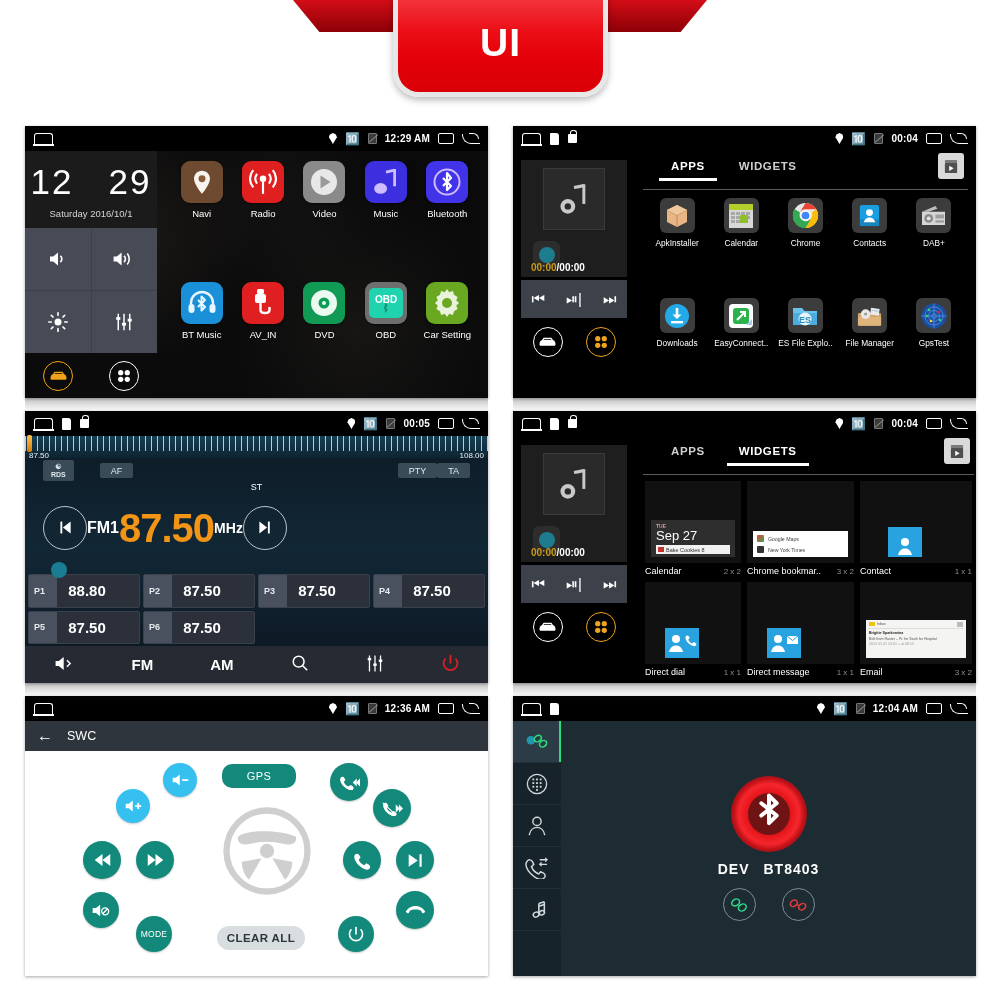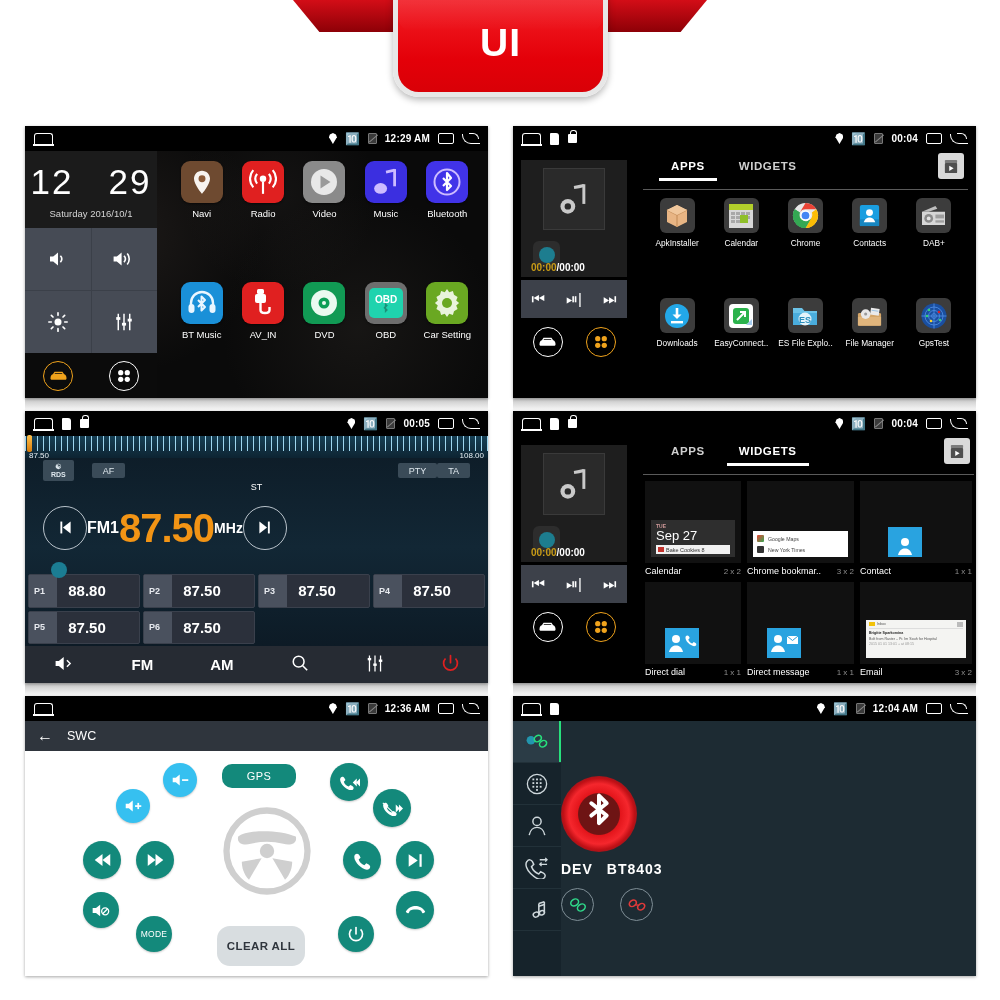--- a/index.html
+++ b/index.html
@@ -223,21 +223,21 @@
 
   
   .bt-body{ height:255px;display:flex;background:#1d2b33;}
   .bt-side{ width:48px;background:#16232b;display:flex;flex-direction:column;
     border-right:none;}
   .bt-side-item{ height:42px;display:flex;align-items:center;justify-content:center;
     color:#cfd8dc;position:relative;border-bottom:1px solid #223139;}
   .bt-side-item.active{ background:#2b3c46;}
   .bt-side-item.active:after{ content:"";position:absolute;right:0;top:0;bottom:0;width:2.5px;
     background:#27e07d;}
-  .bt-main{ flex:1;display:flex;flex-direction:column;
+  .bt-main{ flex:1;display:flex;flex-direction:column;align-items:center;
     justify-content:center;gap:9px;}
   .bt-orb{ width:76px;height:76px;border-radius:50%;
     background:radial-gradient(circle at 50% 50%, #6e1414 0%, #6e1414 38%, #e3151b 40%, #f5272d 56%, #c01016 66%, rgba(180,15,20,.55) 80%, rgba(150,10,15,.18) 100%);
     display:flex;align-items:center;justify-content:center;}
   .bt-dev{ color:#fff;font-size:14px;font-weight:bold;letter-spacing:1px;}
   .bt-acts{ display:flex;gap:26px;margin-top:2px;}
   .bt-act{ width:33px;height:33px;border-radius:50%;border:1.4px solid #7f8e96;
     display:flex;align-items:center;justify-content:center;}
 </style>
 </head>
@@ -664,21 +664,21 @@
     <div class="tuner">
       <div class="ticks"></div>
       <div class="tuner-knob"></div>
       <div class="tuner-scale">
         <span>87.50</span>
         <span>108.00</span>
       </div>
     </div>
     <div class="rds-row">
       <div class="rds-btn" style="font-size:7px;font-weight:bold;padding:3px 8px;line-height:1.05;text-align:center;">☯<br>RDS</div>
-      <div class="rds-btn" style="margin-left:18px">AF</div>
+      <div class="rds-btn" style="margin-left:26px">AF</div>
       <div class="rds-st">ST</div>
       <div class="rds-right">
         <div class="rds-btn">PTY</div>
         <div class="rds-btn">TA</div>
       </div>
     </div>
     <div class="freq-row">
       <div class="knobbtn">
         <svg width="17" height="17" viewBox="0 0 20 20">
           <rect x="4" y="3" width="2.2" height="14" fill="#fff"></rect>
@@ -984,21 +984,21 @@
           <path d="M14 13l6-6" stroke="#fff" stroke-width="1.6"></path>
         </svg>
       </div>
       <div class="sbtn teal" style="left:111px;top:165px;width:36px;height:36px;font-size:8.5px;letter-spacing:.3px;">
         <span>MODE</span>
       </div>
 
       <div class="pill gps" style="left:197px;top:13px;width:74px;height:24px;border-radius:10px;">
         <span>GPS</span>
       </div>
-      <div class="pill clear" style="left:192px;top:175px;width:88px;height:40px;">
+      <div class="pill clear" style="left:192px;top:175px;width:88px;height:24px;">
         <span>CLEAR ALL</span>
       </div>
 
       <div class="sbtn teal" style="left:305px;top:12px;width:38px;height:38px;">
         <svg width="21" height="15" viewBox="0 0 26 18">
           <path d="M2 3c2-2 4-1 5 1l1 2-2 2c1 3 3 5 6 6l2-2 2 1c2 1 3 3 1 5-3 2-8-1-11-4S0 6 2 3z" fill="#fff"></path>
           <path d="M22 4v10l-5-5z" fill="#fff"></path>
             <path d="M26 4v10l-5-5z" fill="#fff"></path>
         </svg>
       </div>

